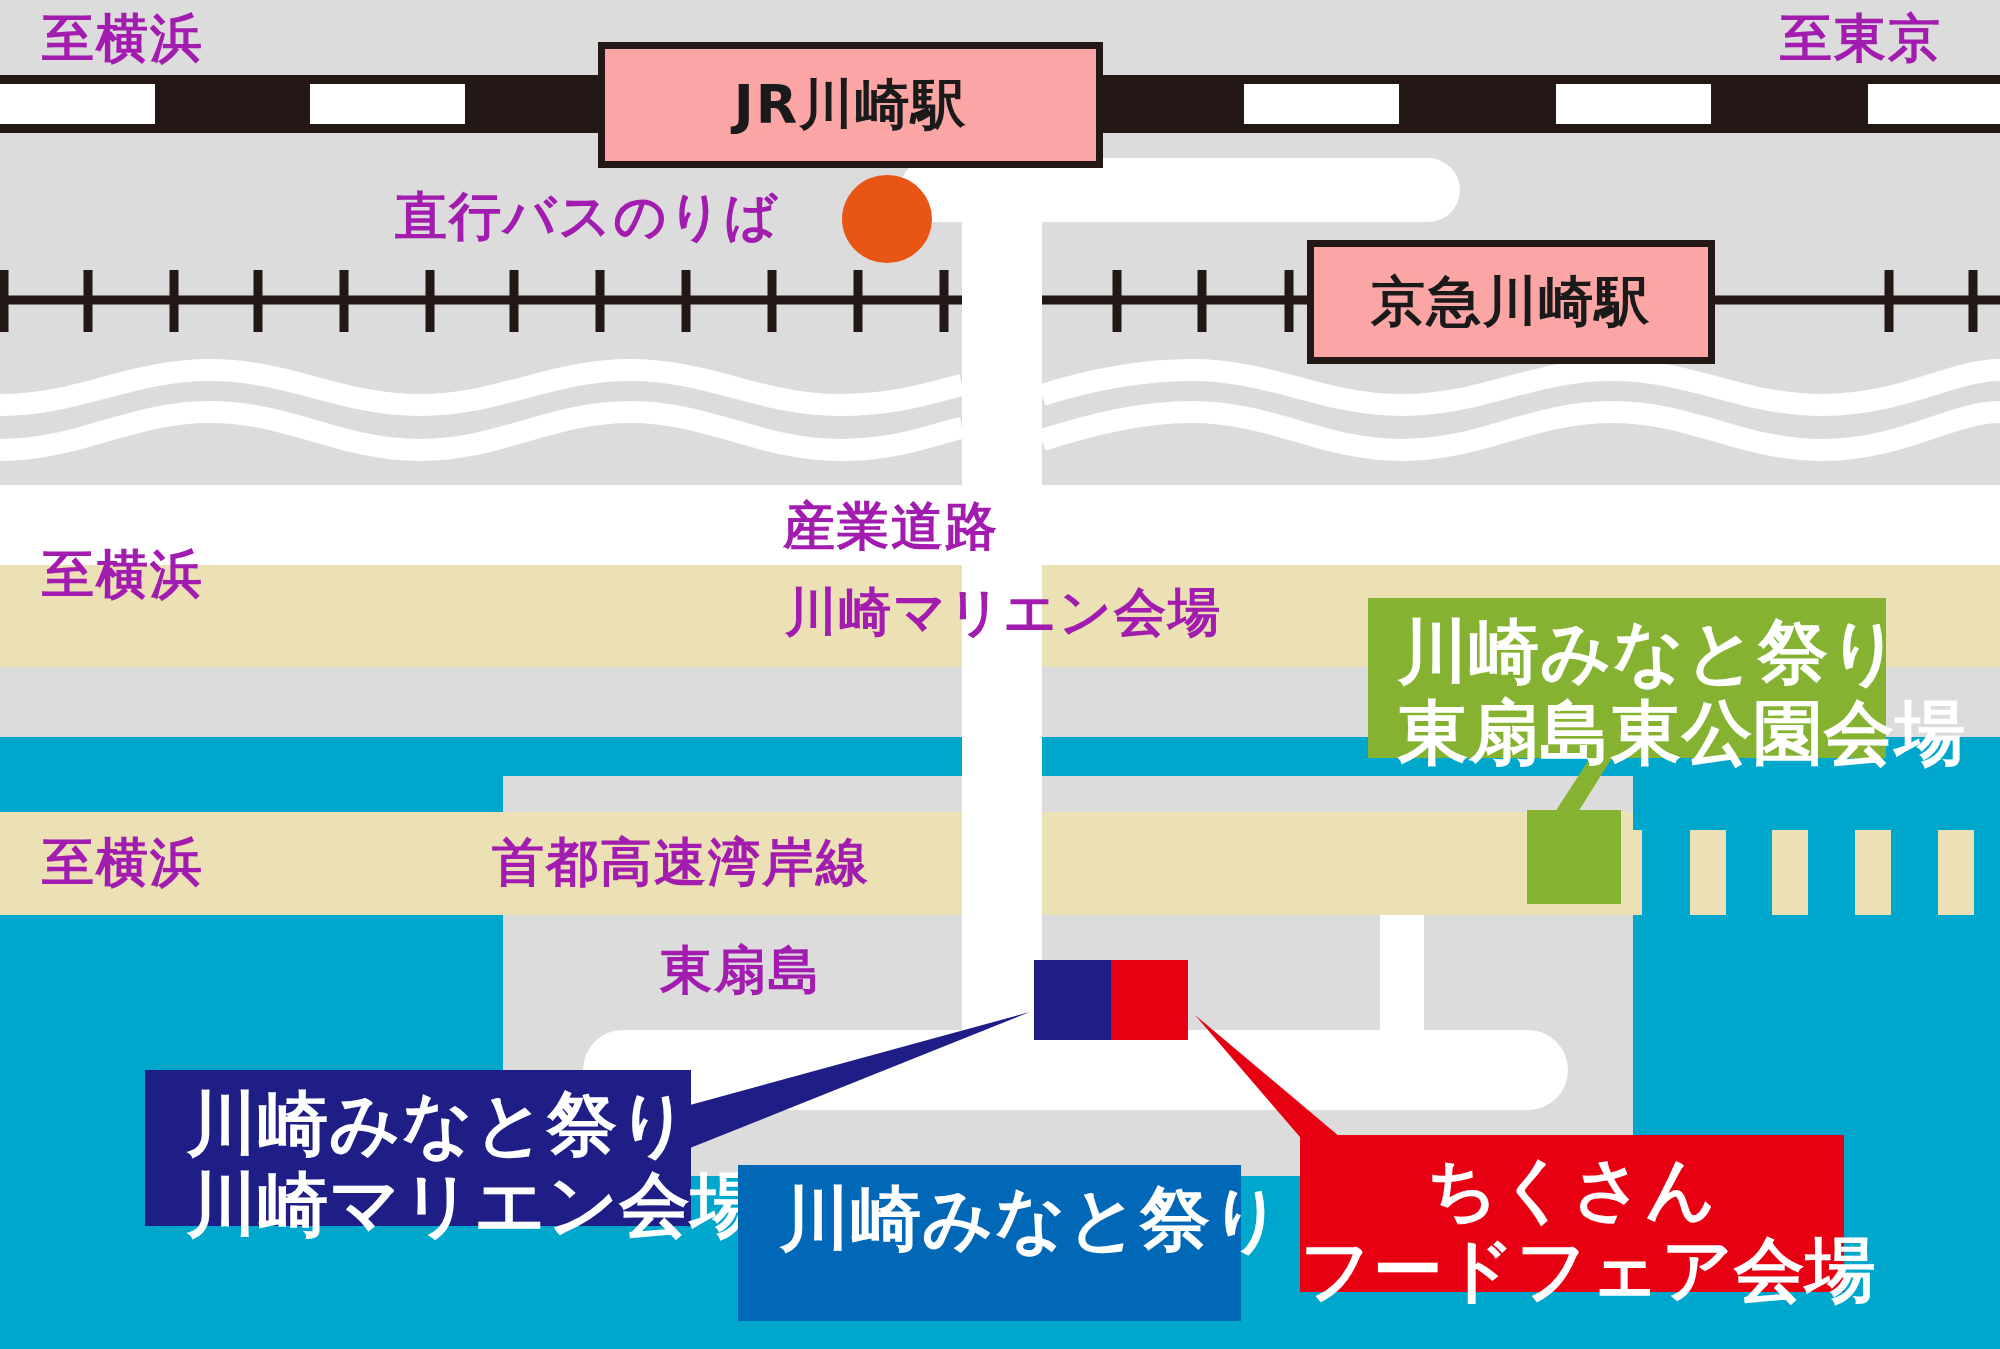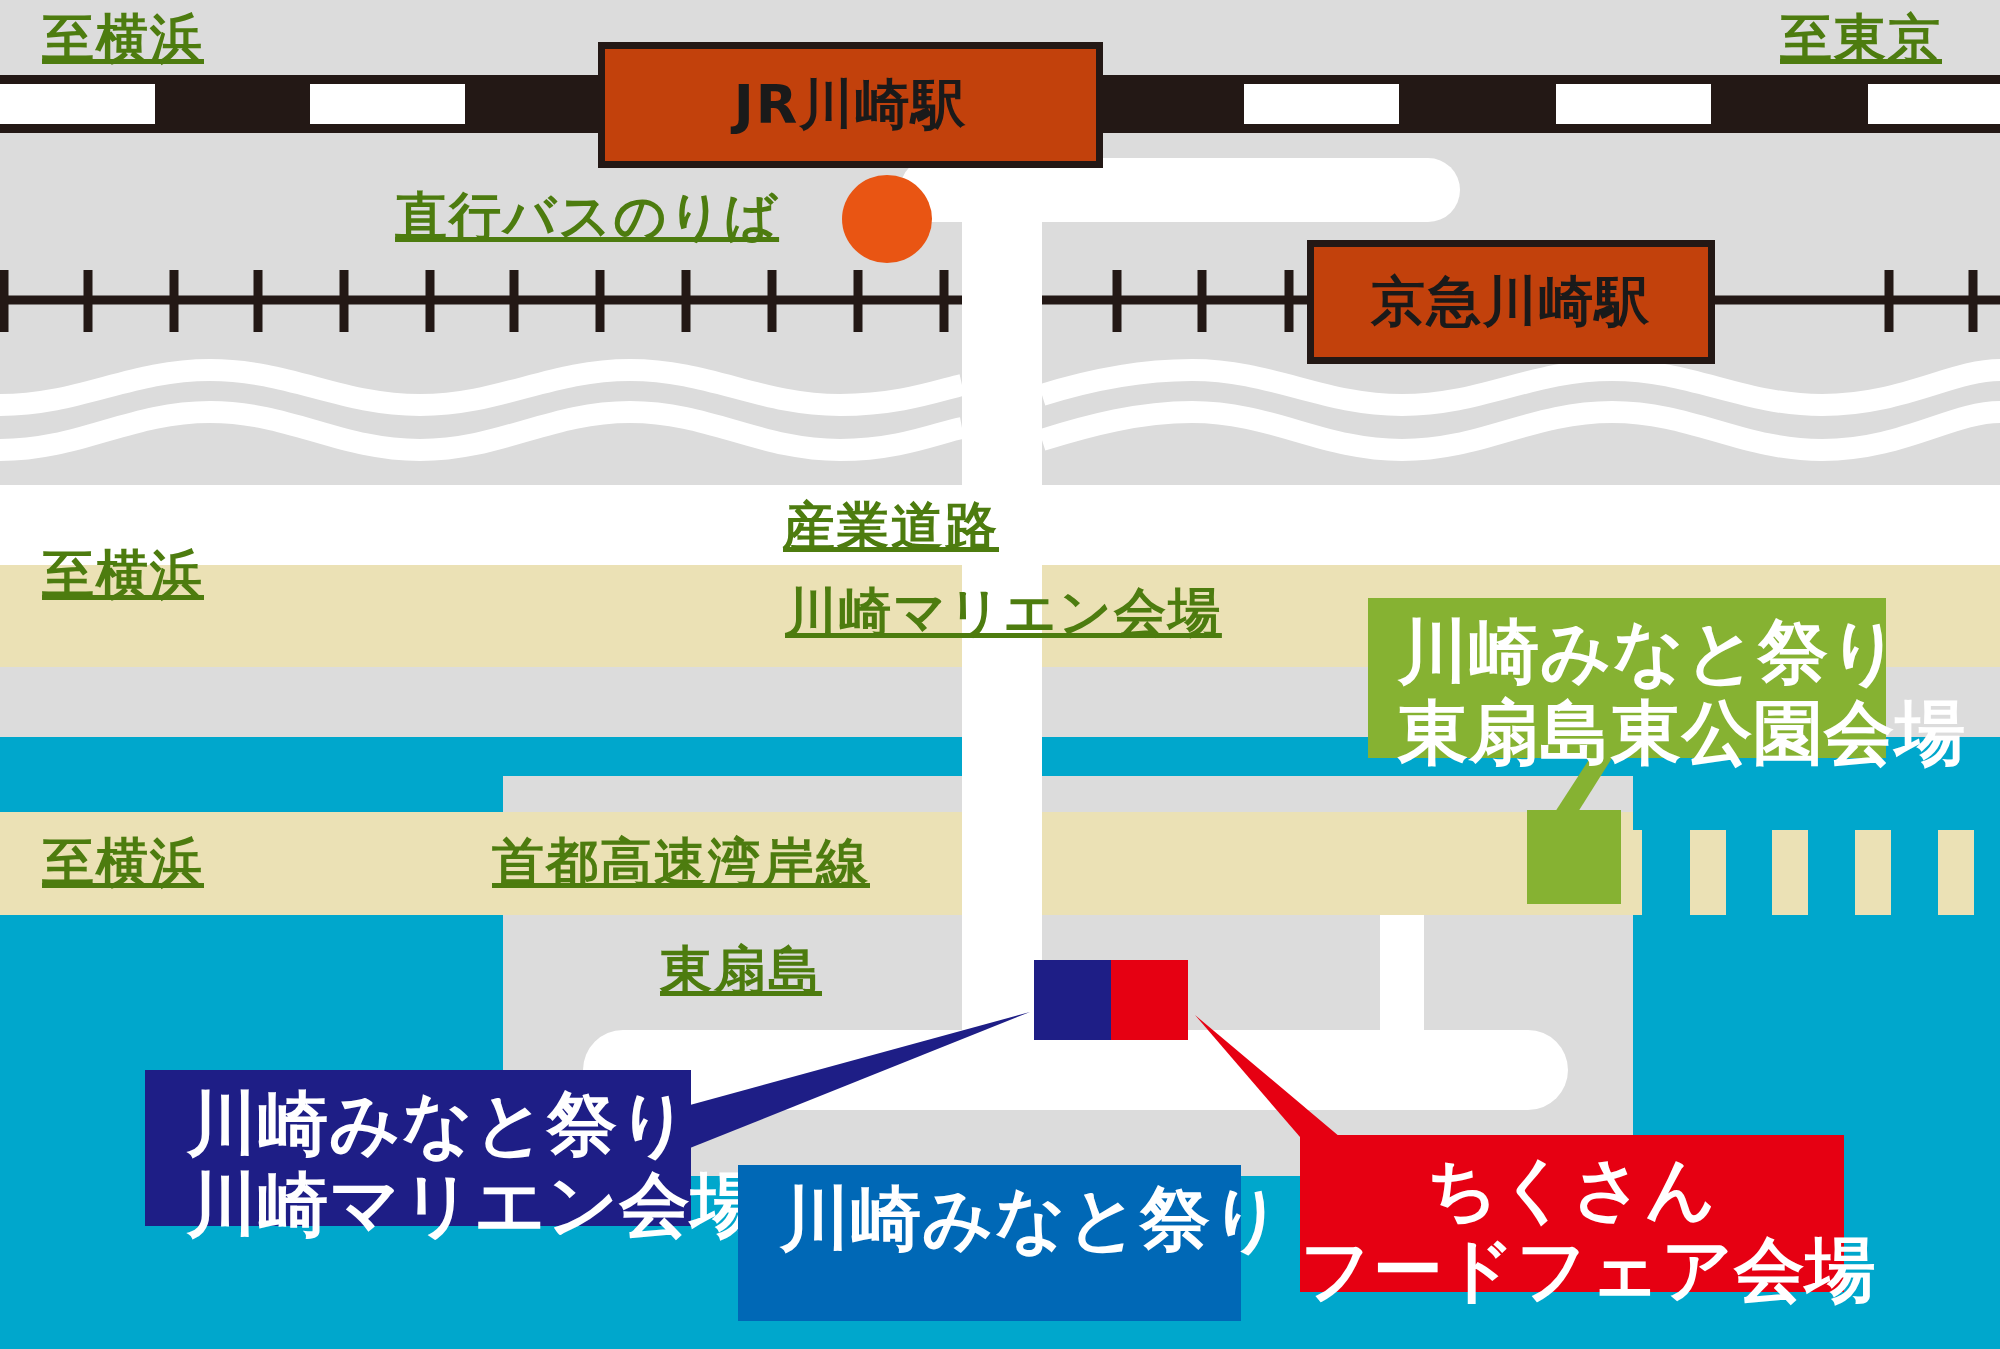--- a/index.html
+++ b/index.html
@@ -1,20 +1,20 @@
 <!DOCTYPE html>
 <html><head>
   <meta charset="utf-8">
   <style>
     html, body { margin: 0; padding: 0; }
     body { width: 2000px; height: 1349px; overflow: hidden; background: #dcdcdc; position: relative; font-family: "DejaVu Sans", sans-serif; }
     .map { position: absolute; left: 0; top: 0; width: 2000px; height: 1349px; }
-    .lbl { position: absolute; white-space: nowrap; color: #4d7c0f; font-weight: bold; line-height: 1; text-decoration: underline; }
+    .lbl { position: absolute; white-space: nowrap; color: #a21caf; font-weight: bold; line-height: 1; }
     .lbl.big { font-size: 52px; letter-spacing: 2px; }
-    .station { position: absolute; background: #c2410c; border: 7px solid #231815; box-sizing: border-box; display: flex; align-items: center; justify-content: center; font-size: 54px; font-weight: bold; color: #1a1a1a; letter-spacing: 2px; }
+    .station { position: absolute; background: #fca5a5; border: 7px solid #231815; box-sizing: border-box; display: flex; align-items: center; justify-content: center; font-size: 54px; font-weight: bold; color: #1a1a1a; letter-spacing: 2px; }
     .callout { position: absolute; color: #fff; font-weight: bold; font-size: 70px; line-height: 1.15; box-sizing: border-box; letter-spacing: 1px; }
     .callout span { display: block; white-space: nowrap; }
     .bus-dot { position: absolute; border-radius: 50%; }
   </style>
 </head>
 <body>
 
 <svg class="map" viewBox="0 0 2000 1349" xmlns="http://www.w3.org/2000/svg">
 
   <rect x="0" y="0" width="2000" height="1349" fill="#dcdcdc"></rect>

